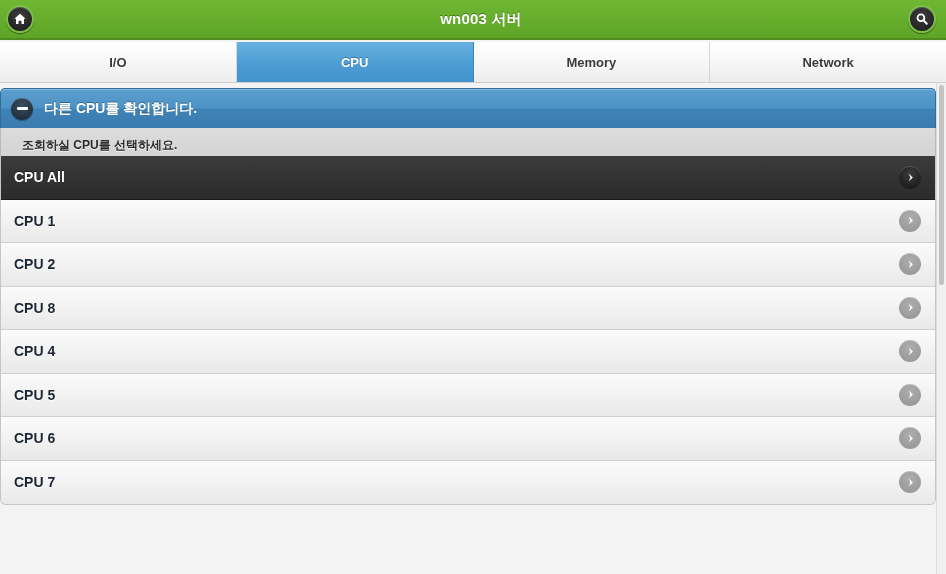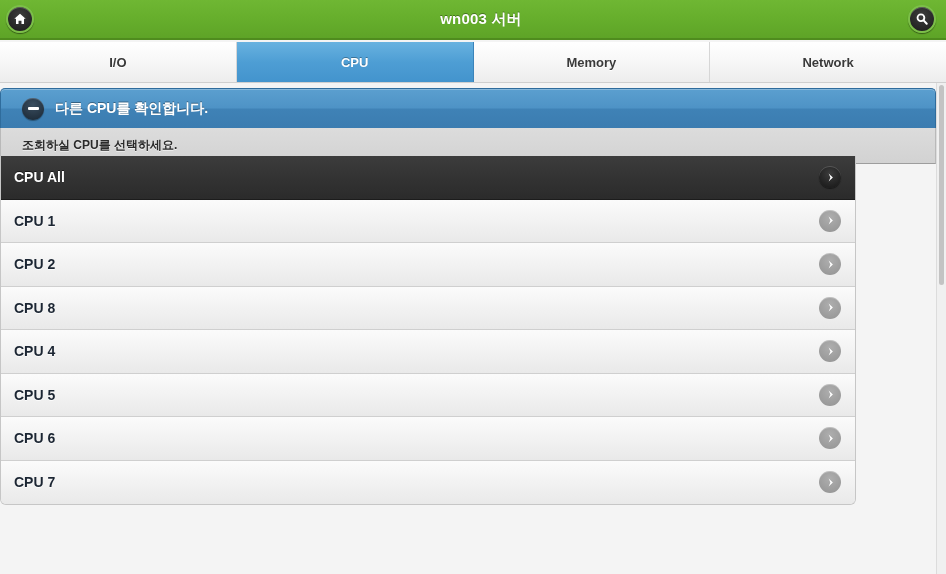--- a/index.html
+++ b/index.html
@@ -62,21 +62,21 @@
     position: absolute; top: 83px; left: 0; width: 946px; height: 491px;
     background: #f4f4f4;
   }
 
   
   .panel-head {
     position: absolute; top: 5px; left: 0; width: 936px; height: 40px;
     border-radius: 5px 5px 0 0;
     background: linear-gradient(to bottom, #5b9fcf 0%, #4e93c6 48%, #3f82b6 52%, #3b7cb0 100%);
     border: 1px solid #2f6c9c; border-bottom: none;
-    display: flex; align-items: center; padding-left: 21px;
+    display: flex; align-items: center; padding-left: 10px;
     box-shadow: inset 0 1px 0 rgba(255,255,255,.28);
     cursor: pointer;
   }
   .collapse-icon {
     width: 22px; height: 22px; border-radius: 50%;
     background: radial-gradient(circle at 50% 32%, #3a4e60 0%, #22313f 72%, #16222d 100%);
     box-shadow: 0 1px 1px rgba(0,0,0,.35), inset 0 1px 0 rgba(255,255,255,.18);
     display: flex; align-items: center; justify-content: center;
     flex: 0 0 auto; cursor: pointer;
   }
@@ -94,21 +94,21 @@
     border-bottom: 1px solid #9d9d9d;
     display: flex; align-items: center; padding-left: 21px;
   }
   .panel-sub span {
     font-size: 12px; font-weight: bold; color: #2a2a2a;
     text-shadow: 0 1px 0 rgba(255,255,255,.65);
   }
 
   
   .list {
-    position: absolute; top: 73px; left: 0; width: 856px;
+    position: absolute; top: 73px; left: 0; width: 936px;
     border: 1px solid #c6c6c6; border-top: none;
     border-radius: 0 0 6px 6px;
     overflow: hidden;
     background: #f2f2f2;
   }
   .row {
     position: relative; height: 43.5px; display: flex; align-items: center;
     padding: 0 0 0 13px;
     background: linear-gradient(to bottom, #fbfbfb 0%, #f2f2f2 50%, #e9e9e9 100%);
     border-bottom: 1px solid #cfcfcf;

